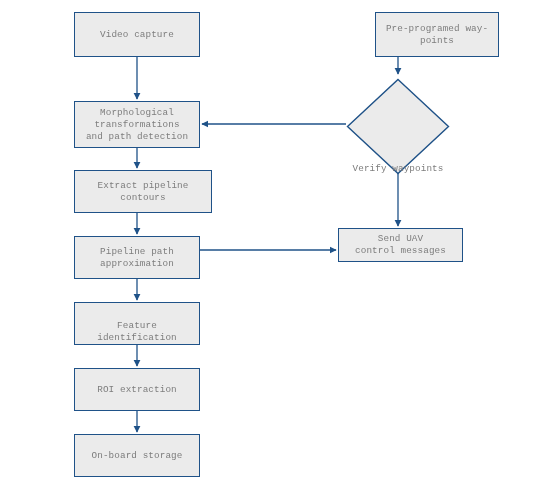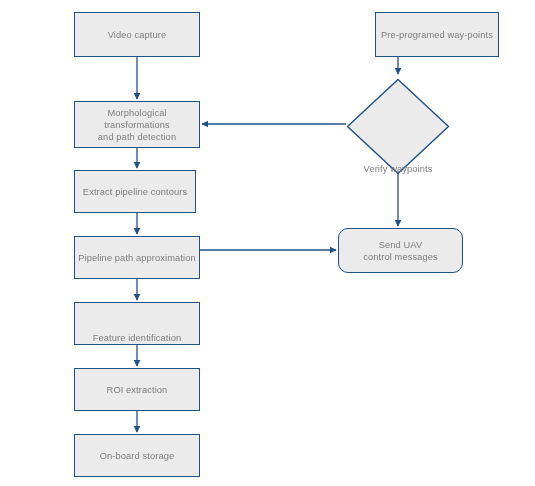--- a/index.html
+++ b/index.html
@@ -5,21 +5,21 @@
   html, body {
     margin: 0;
     padding: 0;
     background: #ffffff;
   }
   #canvas {
     position: relative;
     width: 535px;
     height: 486px;
     background: #ffffff;
-    font-family: Liberation Sans, sans-serif;
+    font-family: Liberation Mono, monospace;
     overflow: hidden;
   }
   .node {
     position: absolute;
     box-sizing: border-box;
     background: #ebebeb;
     border: 1.6px solid #1f5288;
     color: #7d7d7d;
     font-size: 9.3px;
     line-height: 12px;
@@ -98,29 +98,29 @@
 and path detection</span>
   </div>
 
   <div class="diamond-wrap" style="left:346px; top:78px; width:104px; height:97px;align-items:flex-end;">
     <svg width="104" height="97" viewBox="0 0 104 97" xmlns="http://www.w3.org/2000/svg">
       <polygon points="52,1.5 102.5,48.5 52,95.5 1.5,48.5" fill="#ebebeb" stroke="#1f5288" stroke-width="1.4"></polygon>
     </svg>
     <span class="diamond-label">Verify waypoints</span>
   </div>
 
-  <div class="node" style="left:74px; top:170px; width:122px; height:43px;">
+  <div class="node" style="left:74px; top:170px; width:138px; height:43px;">
     <span>Extract pipeline contours</span>
   </div>
 
   <div class="node" style="left:74px; top:236px; width:126px; height:43px;">
     <span>Pipeline path approximation</span>
   </div>
 
-  <div class="node" style="left:338px; top:228px; width:125px; height:45px;border-radius:10px;">
+  <div class="node" style="left:338px; top:228px; width:125px; height:34px;">
     <span>Send UAV
 control messages</span>
   </div>
 
   <div class="node" style="left:74px; top:302px; width:126px; height:43px;align-items:flex-end;">
     <span>Feature identification</span>
   </div>
 
   <div class="node" style="left:74px; top:368px; width:126px; height:43px;">
     <span>ROI extraction</span>

